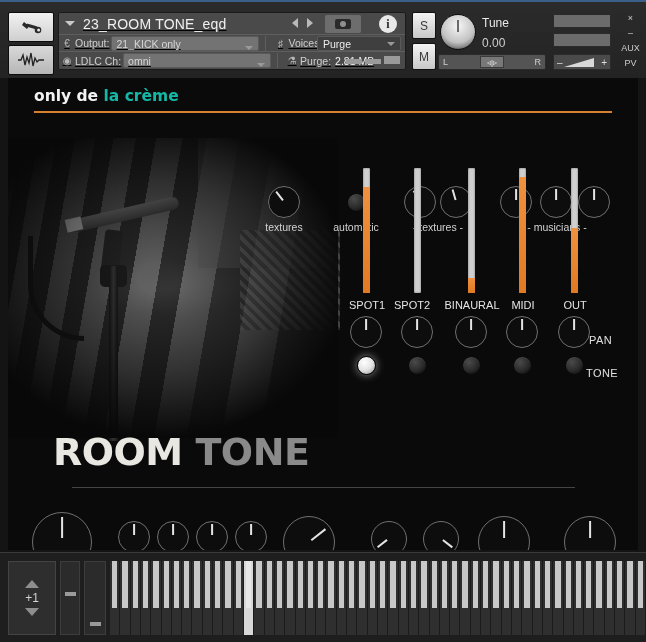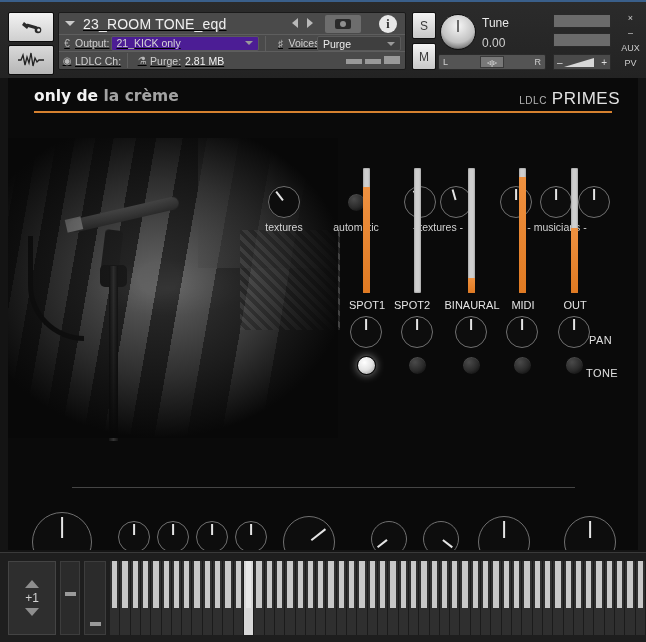--- a/index.html
+++ b/index.html
@@ -59,23 +59,23 @@
   }
   .k-row {
     position: relative; height: 17px; display: flex; align-items: center;
     font-size: 10.5px; color: #d6d6d6; border-bottom: 1px solid #5e5e5e;
   }
   .k-row:last-child { border-bottom: none; }
   .k-glyph { width: 16px; text-align: center; color: #b8b8b8; font-size: 10px; }
   .k-lbl { color: #cfcfcf; }
   .k-val { color: #f2f2f2; margin-left: 4px; }
   .k-sel {
-    position: relative; width: 148px; height: 15px; background: #4c1d95;
+    position: relative; width: 148px; height: 15px; background: #737373;
     border: 1px solid #5a5a5a; border-radius: 2px; margin-left: 2px;
-    display: flex; align-items: center; padding-left: 4px;
+    display: flex; align-items: flex-end; padding-left: 4px;
   }
   .k-sel .dd { position: absolute; right: 5px; width:0;height:0;
     border-left:4px solid transparent;border-right:4px solid transparent;border-top:4px solid #9a9a9a; }
   .k-divv { width: 1px; height: 15px; background: #5e5e5e; margin: 0 6px; }
   .k-purge {
     position: absolute; right: 4px; top: 1px; width: 84px; height: 15px;
     background: #3f3f3f; border: 1px solid #5a5a5a; border-radius: 2px;
     display:flex;align-items:center;padding-left:5px; color:#eaeaea; font-size:10.5px;
   }
   .k-purge .dd{position:absolute;right:5px;width:0;height:0;border-left:4px solid transparent;border-right:4px solid transparent;border-top:4px solid #9a9a9a;}
@@ -156,21 +156,21 @@
   .mic-knuckle{position:absolute;left:92px;top:127px;width:27px;height:22px;background:#1a1a1a;border-radius:5px;filter:blur(.4px);}
   .mic-cable{position:absolute;left:20px;top:98px;width:56px;height:105px;border-left:5px solid #151515;border-bottom:5px solid #151515;border-radius:0 0 0 60px;filter:blur(.4px);}
   .photo-fade{position:absolute;left:0;top:60px;width:330px;height:300px;
     background:radial-gradient(ellipse 190px 160px at 150px 140px, transparent 10%, rgba(8,8,8,.55) 62%, #080808 100%);}
 
   .brand-bar { position:absolute; left:0; top:0; width:630px; height:37px; }
   .brand {
     position:absolute; left:26px; top:9px; font-size:15.5px; font-weight:bold;
     font-family:"DejaVu Sans", sans-serif; color:#f2f2f2;
   }
-  .brand .accent { color: #a3a3a3; }
+  .brand .accent { color: #14b8a6; }
   .brand-r {
     position:absolute; right:18px; top:11px; color:#cfcfcf;
     font-family:"Liberation Sans", sans-serif; letter-spacing:.5px;
   }
   .brand-r .small{font-size:10px;color:#b5b5b5;}
   .brand-r .big{font-size:17px;color:#e2e2e2;}
   .brand-rule{position:absolute;left:26px;top:33px;width:578px;height:1.5px;background:#d6812f;}
 
   .knob {
     position:relative; border-radius:50%;
@@ -278,20 +278,24 @@
         <div class="k-val">200</div>
         <div class="k-purge">
           <span>Purge</span>
           <span class="dd"></span>
         </div>
       </div>
 
       <div class="k-row">
         <div class="k-glyph">◉</div>
         <div class="k-lbl">LDLC Ch:</div>
+        <div class="k-sel">
+          <span>omni</span>
+          <span class="dd"></span>
+        </div>
         <div class="k-divv"></div>
         <div class="k-glyph">⚗</div>
         <div class="k-lbl">Purge:</div>
         <div class="k-val">2.81 MB</div>
         <div class="k-bars">
           <i style="height:5px"></i>
             <i style="height:5px"></i>
             <i style="height:8px"></i>
         </div>
       </div>
@@ -342,24 +346,20 @@
       <div class="mic-knuckle"></div>
       <div class="mic-stand"></div>
       <div class="mic-cable"></div>
     </div>
     <div class="photo-fade"></div>
 
     <div class="brand-bar">
       <div class="brand">
         <span>only de </span><span class="accent">la crème</span>
       </div>
-      <div class="brand-r">
-        <span class="small">LDLC</span>
-        <span class="big">PRIMES</span>
-      </div>
       <div class="brand-rule"></div>
     </div>
 
     <div>
       <div class="knob" id="k-release" style="position:absolute;left:260px;top:108px;width:32px;height:32px;">
         <div class="ring"></div>
         <div class="ind" style="transform: translateX(-50%) rotate(-38deg);"></div>
       </div>
       <div class="knob-lbl" style="left:248px;top:143px;width:56px;">textures</div>
 
@@ -434,20 +434,24 @@
         <div class="fader-lbl" style="left: 531px; top: 221px; width: 72px;">OUT</div>
         <div class="knob" style="position: absolute; left: 550px; top: 238px; width: 32px; height: 32px;">
           <div class="ring"></div>
           <div class="ind" style="transform: translateX(-50%) rotate(0deg);"></div>
         </div>
         <div class="led" style="position: absolute; left: 557px; top: 278px;"></div>
       </div>
     <div class="fxlabel" style="left:581px;top:256px;font-size:11px;">PAN</div>
     <div class="fxlabel" style="left:578px;top:289px;font-size:11px;">TONE</div>
 
+    <div class="roomtone">
+      <span class="a">ROOM</span>
+      <span class="b">TONE</span>
+    </div>
 
     <div class="divider"></div>
 
     <div>
 
       <div class="knob" id="k-width" style="position:absolute;left:24px;top:434px;width:60px;height:60px;">
         <div class="ring"></div>
         <div class="ind" style="transform: translateX(-50%) rotate(0deg);"></div>
       </div>
 

